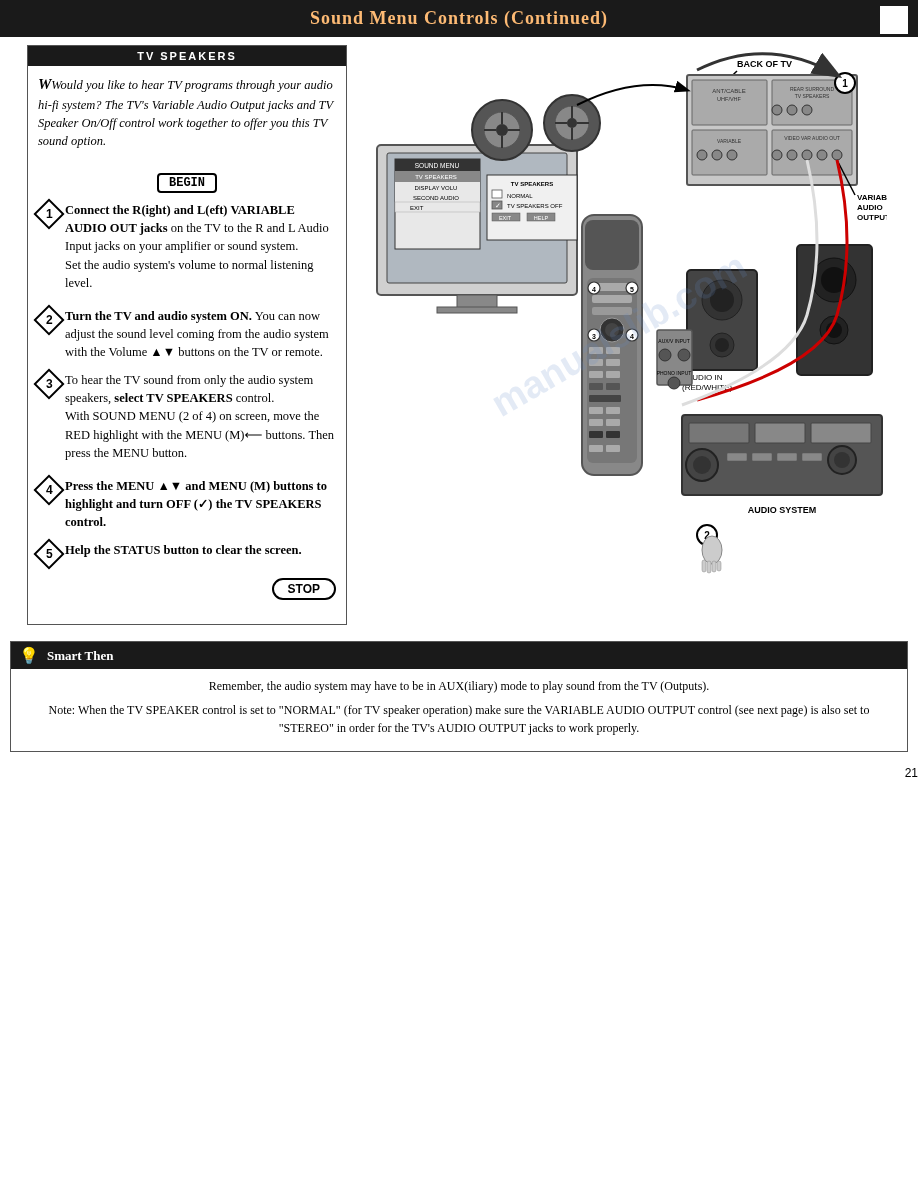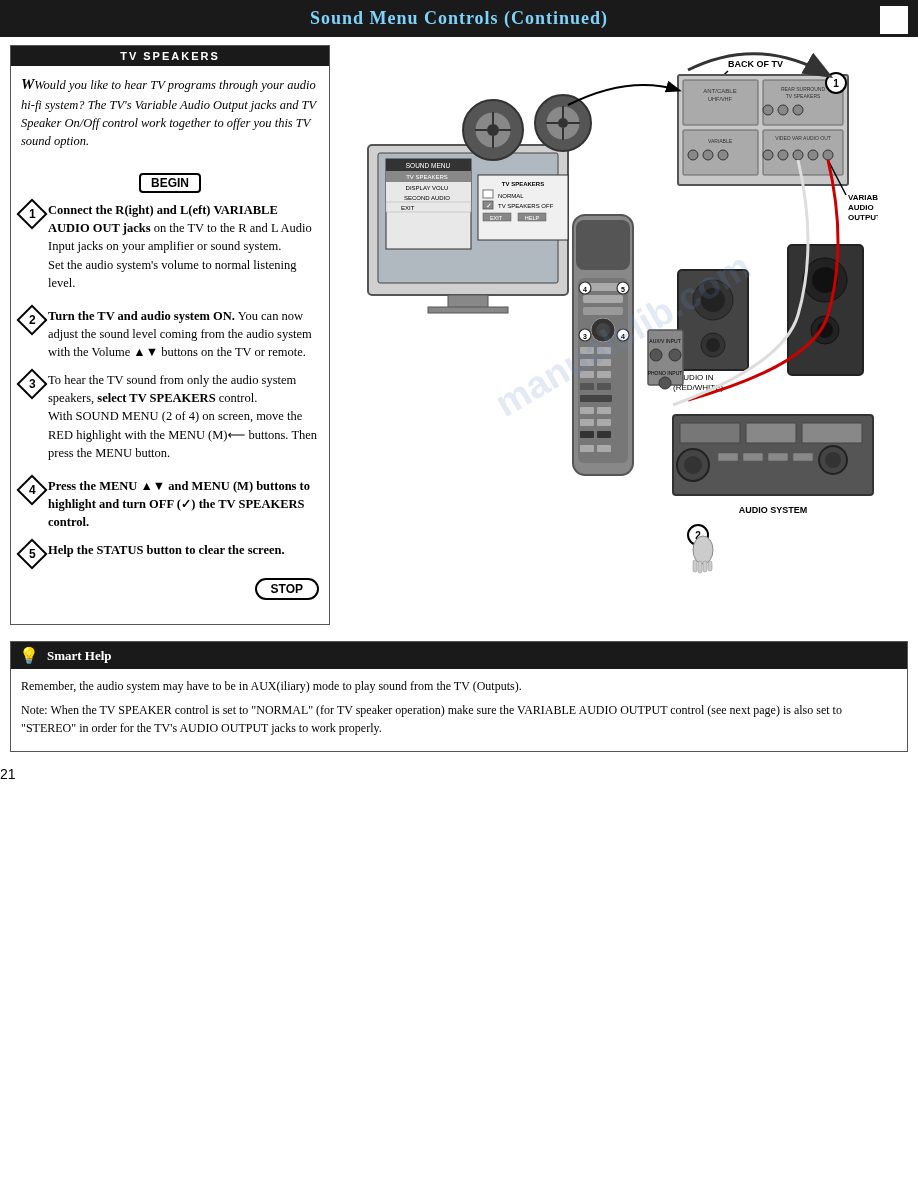--- a/index.html
+++ b/index.html
@@ -16,21 +16,21 @@
       width: 918px;
       min-height: 1188px;
       background: #fff;
       padding: 0;
       position: relative;
     }
 
     
     .page-header {
       background: #1a1a1a;
-      color: #7dd3fc;
+      color: #fdba74;
       text-align: center;
       padding: 8px 10px;
       font-size: 18px;
       font-weight: bold;
       font-family: 'Times New Roman', serif;
       letter-spacing: 1px;
       position: relative;
     }
     .page-header-box {
       position: absolute;
@@ -38,22 +38,21 @@
       top: 6px;
       width: 28px;
       height: 28px;
       border: 2px solid #fff;
       background: #fff;
     }
 
     
     .main-content {
       display: flex;
-      padding: 8px 10px;
-      gap: 8px;
+      padding: 8px 27px;
     }
 
     
     .left-panel {
       width: 320px;
       min-width: 320px;
       border: 1.5px solid #555;
       padding: 0;
       background: #fff;
     }
@@ -81,21 +80,21 @@
     }
 
     .begin-badge {
       display: inline-block;
       border: 2px solid #000;
       border-radius: 4px;
       padding: 1px 10px;
       font-weight: bold;
       font-size: 12px;
       margin: 3px 0 8px 0;
-      font-family: Liberation Sans, sans-serif;
+      font-family: Liberation Mono, monospace;
     }
 
     .step {
       display: flex;
       align-items: flex-start;
       gap: 5px;
       margin-bottom: 10px;
     }
 
     .step-diamond {
@@ -168,33 +167,34 @@
     }
 
     .smart-help-content {
       padding: 8px 10px;
       font-size: 12px;
       line-height: 1.5;
     }
 
     .smart-help-content p {
       margin-bottom: 6px;
+      text-align: center;
     }
 
     
     .right-panel {
       flex: 1;
       position: relative;
       min-height: 580px;
     }
 
     
     .page-num {
-      text-align: left;
-      font-size: 14px;
+      text-align: right;
+      font-size: 12px;
       padding: 6px 0 8px 0;
       font-family: Arial, sans-serif;
     }
 
     
     .diagram-area {
       width: 100%;
       height: 580px;
       position: relative;
     }
@@ -500,21 +500,21 @@
         </svg>
 
       </div>
     </div>
 
   </div>
 
   <div class="smart-help">
     <div class="smart-help-title">
       <span class="lightbulb-icon">💡</span>
-      <span>Smart Help</span>
+      <span>Smart Then</span>
     </div>
     <div class="smart-help-content">
       <p>Remember, the audio system may have to be in AUX(iliary) mode to play sound from the TV (Outputs).</p>
       <p>Note: When the TV SPEAKER control is set to "NORMAL" (for TV speaker operation) make sure the VARIABLE AUDIO OUTPUT control (see next page) is also set to "STEREO" in order for the TV's AUDIO OUTPUT jacks to work properly.</p>
     </div>
   </div>
 
   <div class="page-num">21</div>
 
 </div>

